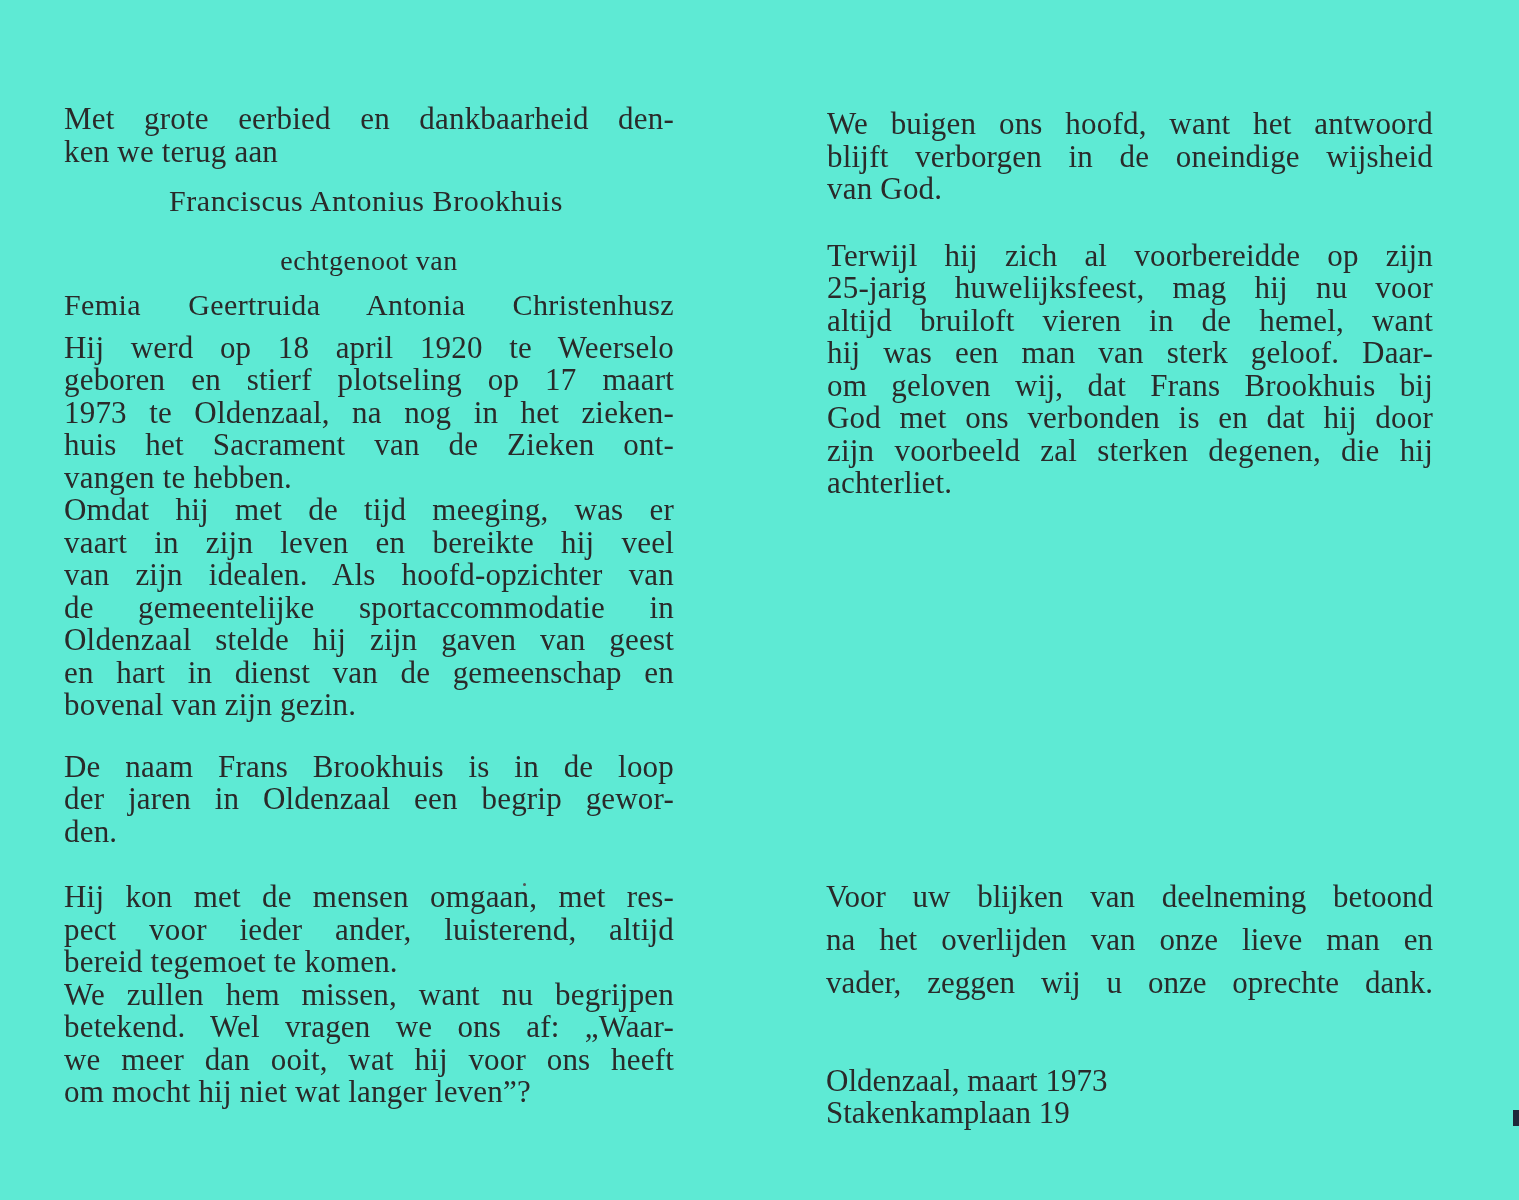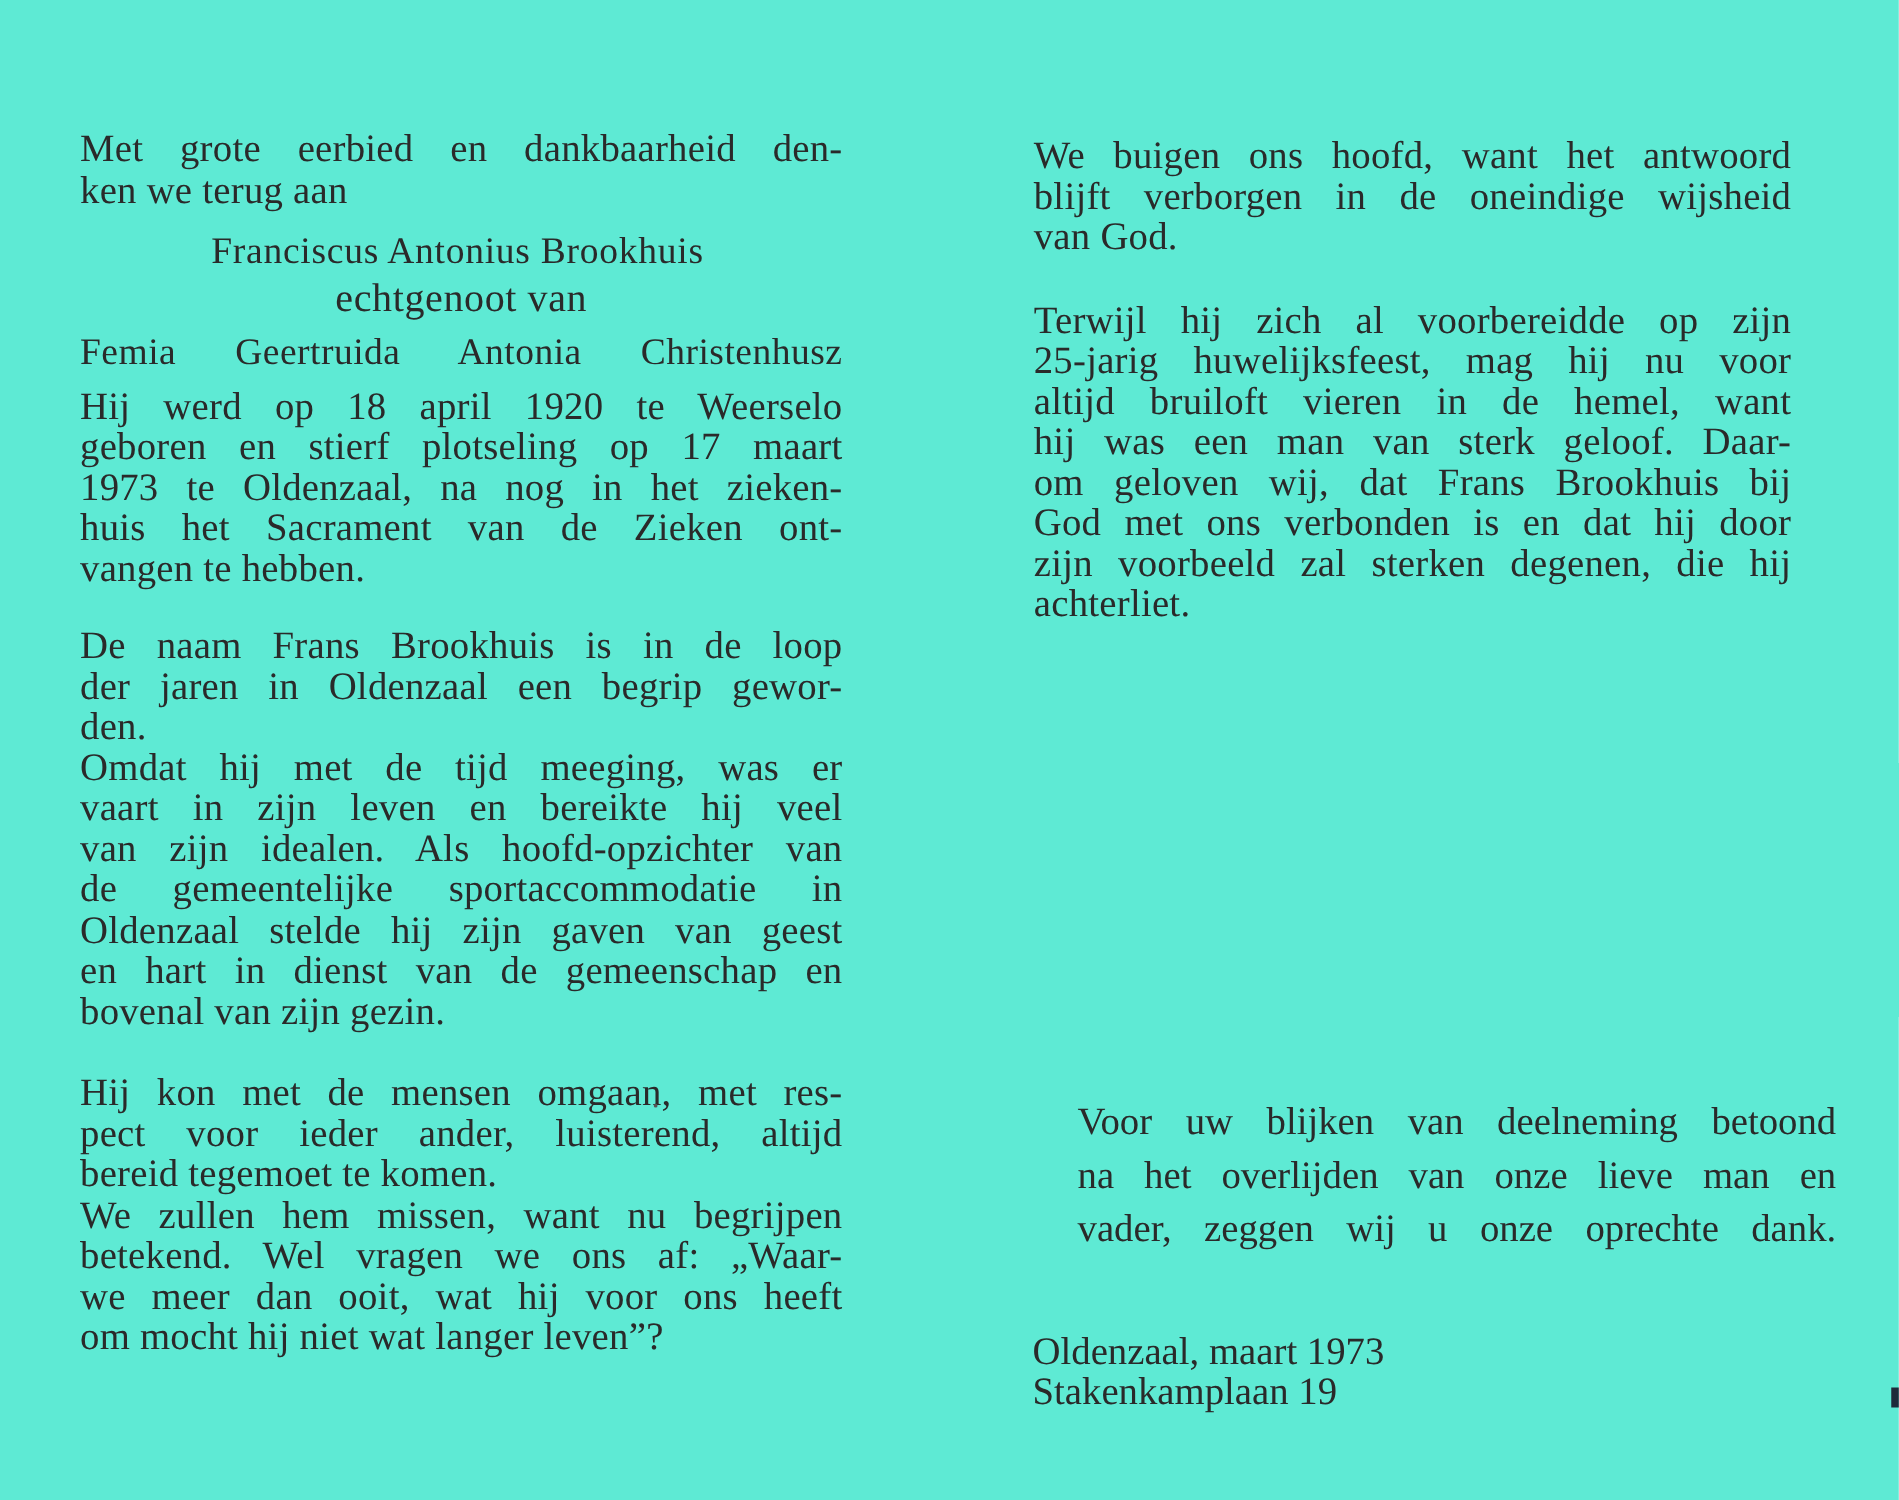--- a/index.html
+++ b/index.html
@@ -55,41 +55,40 @@
     }
     .block {
       display: block;
     }
     .name-line {
       margin-top: 17px;
       font-size: 30px;
       letter-spacing: 0.6px;
     }
     .spouse-intro {
-      margin-top: 4px;
-      font-size: 32px;
+      margin-top: 27px;
+      font-size: 28px;
       letter-spacing: 0.5px;
     }
     .spouse-line {
       margin-top: 12px;
       font-size: 30px;
       letter-spacing: 0.4px;
     }
     .para-gap { margin-top: 10px; }
     .para-gap-lg { margin-top: 29px; }
     .para-gap-xl { margin-top: 33px; }
 
     .thanks {
       position: absolute;
       left: 826px;
       top: 875px;
       width: 607px;
       font-size: 31px;
       line-height: 43px;
-      margin-left: 36px;
     }
     .family-sig {
       position: absolute;
       left: 826px;
       top: 1014px;
       width: 605px;
       font-size: 31px;
       letter-spacing: 0.8px;
     }
     .place-date {
@@ -130,36 +129,36 @@
     <span class="line center name-line" style="padding-right:6px;">Franciscus Antonius Brookhuis</span>
     <span class="line center spouse-intro">echtgenoot van</span>
     <span class="line spouse-line">Femia Geertruida Antonia Christenhusz</span>
 
     <div class="block para-gap">
       <span class="line">Hij werd op 18 april 1920 te Weerselo</span>
       <span class="line">geboren en stierf plotseling op 17 maart</span>
       <span class="line">1973 te Oldenzaal, na nog in het zieken-</span>
       <span class="line">huis het Sacrament van de Zieken ont-</span>
       <span class="line last">vangen te hebben.</span>
-    </div>
-
-    <div class="block para-gap-lg">
-      <span class="line">De naam Frans Brookhuis is in de loop</span>
-      <span class="line">der jaren in Oldenzaal een begrip gewor-</span>
-      <span class="line last">den.</span>
     </div>
 
     <div class="block">
       <span class="line">Omdat hij met de tijd meeging, was er</span>
       <span class="line">vaart in zijn leven en bereikte hij veel</span>
       <span class="line">van zijn idealen. Als hoofd-opzichter van</span>
       <span class="line">de gemeentelijke sportaccommodatie in</span>
       <span class="line">Oldenzaal stelde hij zijn gaven van geest</span>
       <span class="line">en hart in dienst van de gemeenschap en</span>
       <span class="line last">bovenal van zijn gezin.</span>
+    </div>
+
+    <div class="block para-gap-lg">
+      <span class="line">De naam Frans Brookhuis is in de loop</span>
+      <span class="line">der jaren in Oldenzaal een begrip gewor-</span>
+      <span class="line last">den.</span>
     </div>
 
     <div class="block para-gap-xl">
       <span class="line">Hij kon met de mensen omgaan, met res-</span>
       <span class="line">pect voor ieder ander, luisterend, altijd</span>
       <span class="line last">bereid tegemoet te komen.</span>
     </div>
 
     <div class="block">
       <span class="line">We zullen hem missen, want nu begrijpen</span>

